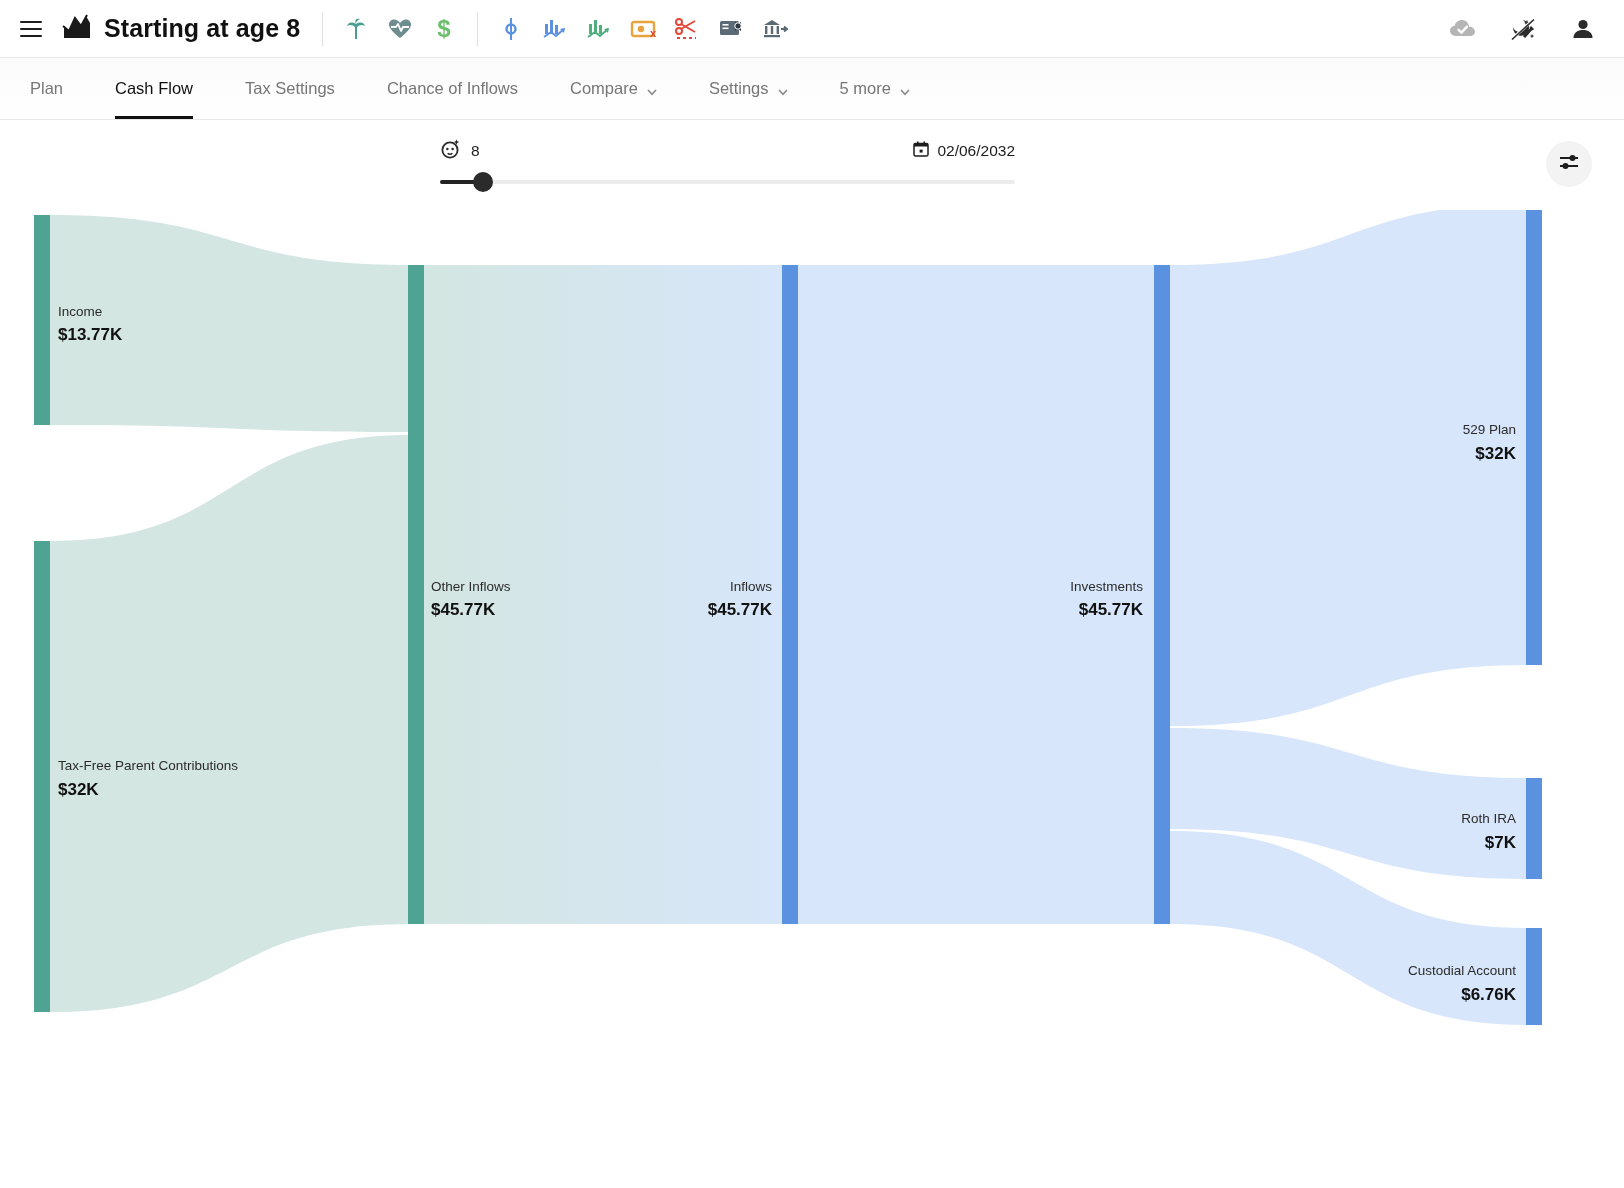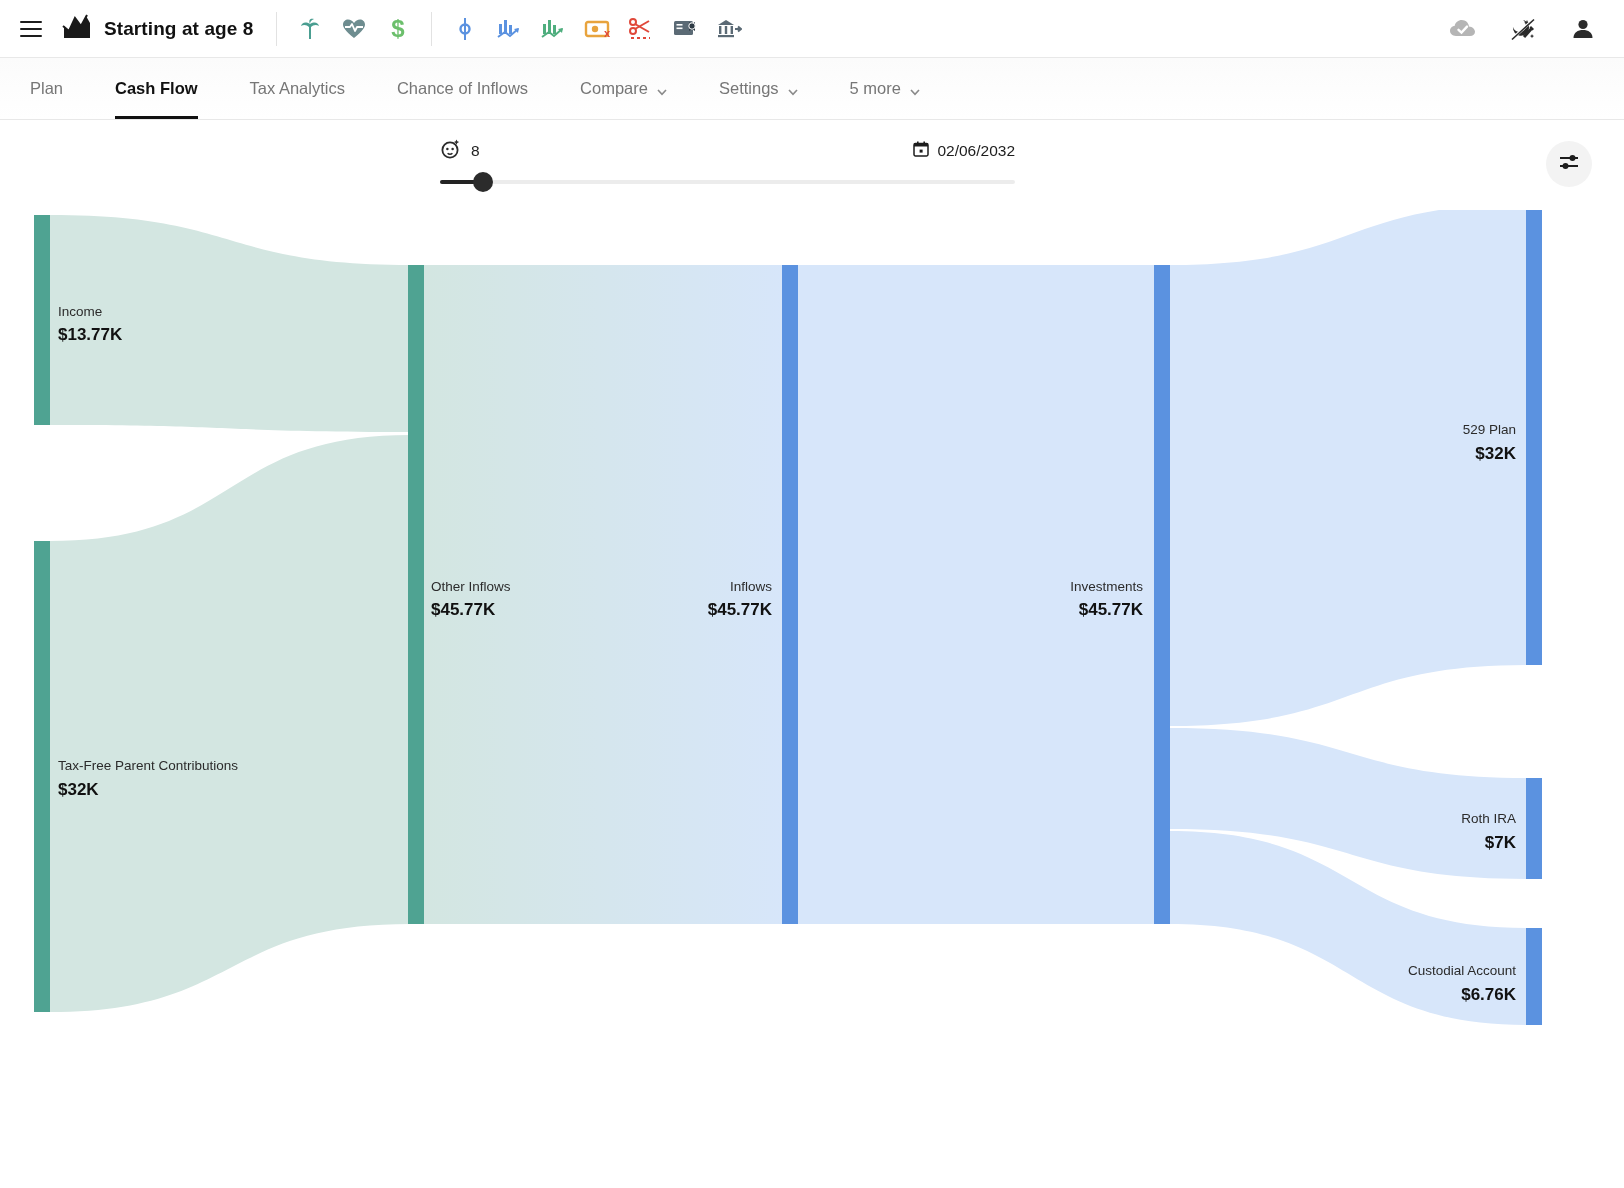--- a/index.html
+++ b/index.html
@@ -18,21 +18,21 @@
     padding: 0 22px 0 14px;
     position: relative;
   }
   .hamburger {
     width: 34px; height: 34px;
     display: flex; flex-direction: column; justify-content: center;
     align-items: center; gap: 5px; cursor: pointer; margin-right: 14px;
   }
   .hamburger span { display:block; width: 22px; height: 2px; background: #1d1d1d; border-radius: 1px;}
   .brand { display: flex; align-items: center; gap: 12px; padding-right: 22px; }
-  .brand-title { font-size: 19px; font-weight: bold; color: #111; letter-spacing: .1px; white-space: nowrap;}
+  .brand-title { font-size: 25px; font-weight: bold; color: #111; letter-spacing: .1px; white-space: nowrap;}
   .divider-v { width: 1px; height: 34px; background: #e2e2e2; }
   .icon-group { display: flex; align-items: center; gap: 6px; padding: 0 14px; }
   .tool-icon {
     width: 38px; height: 38px;
     display: flex; align-items: center; justify-content: center;
     cursor: pointer; border-radius: 4px;
   }
   .right-icons { margin-left: auto; display: flex; align-items: center; gap: 22px; }
 
   
@@ -40,21 +40,21 @@
     height: 62px; display: flex; align-items: stretch;
     border-bottom: 1px solid #e8e8e8;
     padding-left: 4px;
     background: linear-gradient(#fbfbfb, #ffffff);
   }
   .tab {
     display: flex; align-items: center; gap: 8px;
     padding: 0 26px; font-size: 16.5px; color: #767676;
     cursor: pointer; position: relative; white-space: nowrap;
   }
-  .tab.active { color: #111; font-weight: bold; justify-content: center; }
+  .tab.active { color: #111; font-weight: normal; justify-content: center; }
   .tab.active::after {
     content: ""; position: absolute; left: 26px; right: 26px; bottom: 0;
     height: 3px; background: #111;
   }
   .caret { width: 11px; height: 11px; display:inline-block; }
 
   
   .controls {
     position: relative; height: 90px;
   }
@@ -226,21 +226,21 @@
 </div>
 
 <div class="tabbar">
   <div class="tab">
     <span>Plan</span>
   </div>
   <div class="tab active">
     <span>Cash Flow</span>
   </div>
   <div class="tab">
-    <span>Tax Analytics</span>
+    <span>Tax Settings</span>
   </div>
   <div class="tab">
     <span>Chance of Inflows</span>
   </div>
   <div class="tab">
     <span>Compare</span>
     <span class="caret">
       <svg width="12" height="12" viewBox="0 0 12 12">
           <path d="M2 4 L6 8.4 L10 4" stroke="#8a8a8a" stroke-width="1.6" fill="none"></path>
         </svg>

